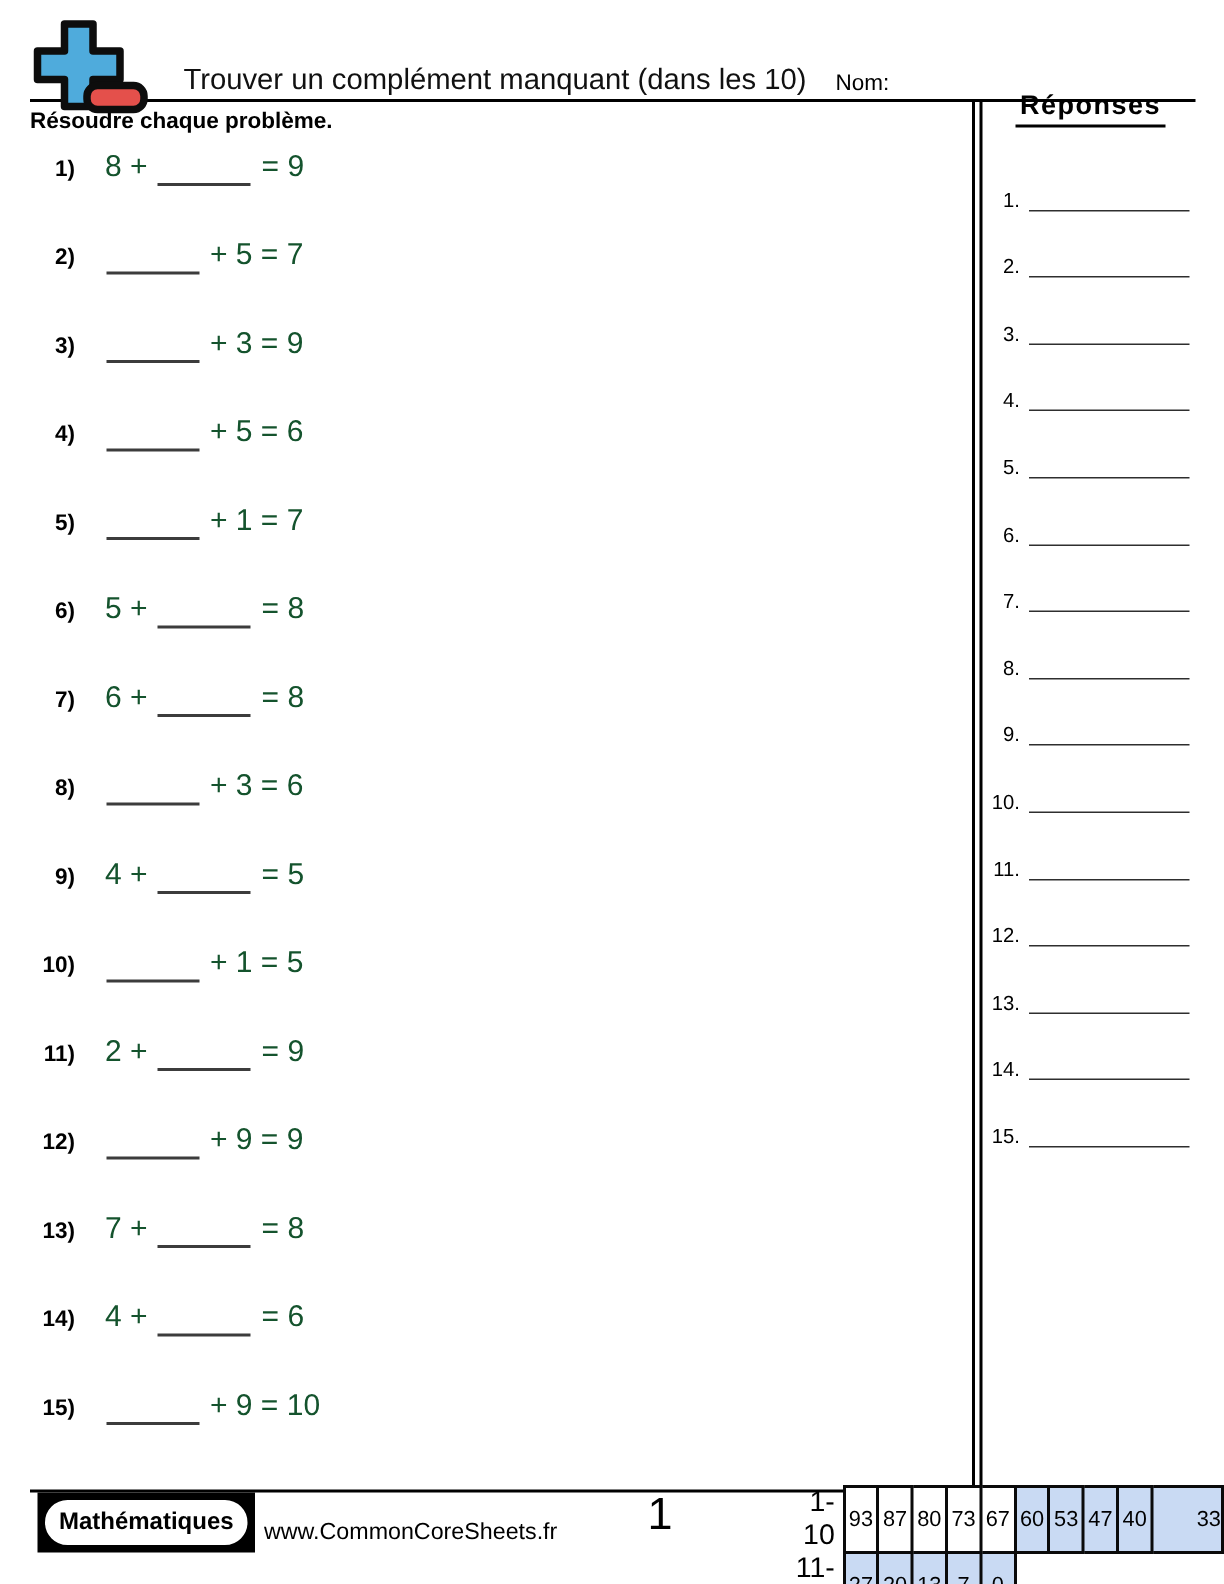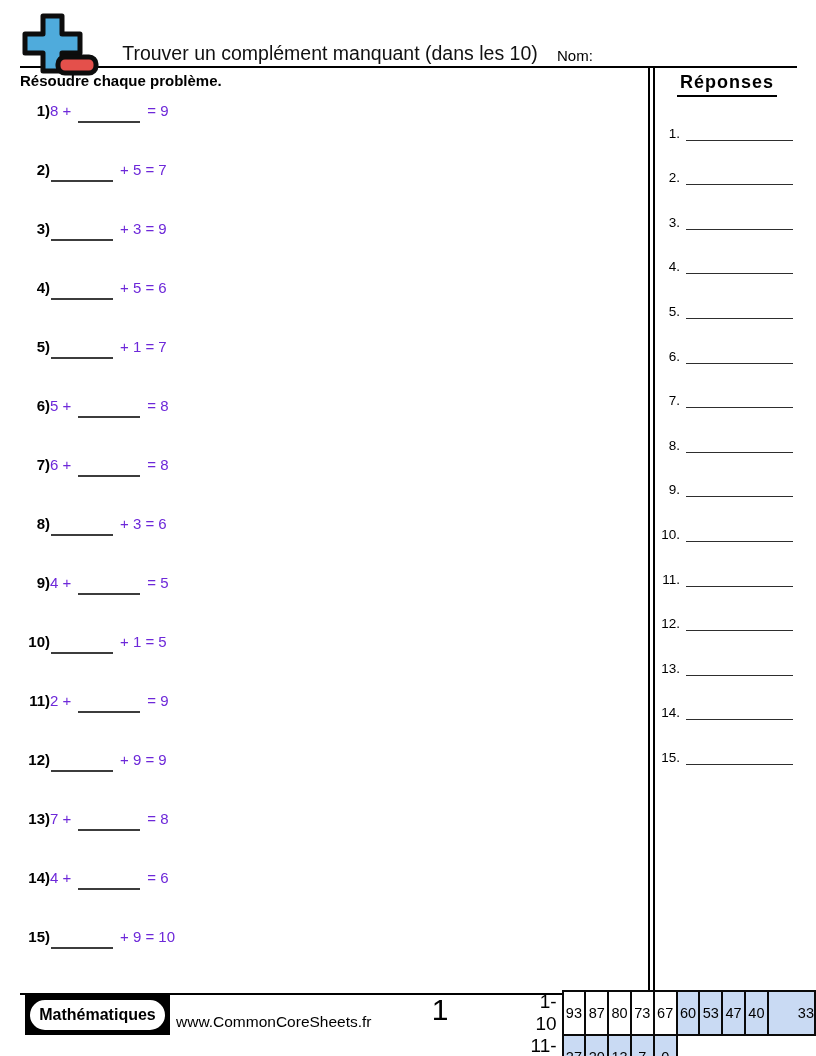--- a/index.html
+++ b/index.html
@@ -17,27 +17,27 @@
   .rule-bottom { position:absolute; left:20px; top:993px; width:777px; height:2px; background:#000; }
   .vsep { position:absolute; left:648px; top:67px; width:7px; height:926px;
           border-left:2px solid #000; border-right:2px solid #000; }
 
   .instructions { position:absolute; left:20px; top:72px; font-size:15px; font-weight:bold; }
 
   
   .problems { position:absolute; left:20px; top:97px; width:610px; }
   .prob { display:flex; align-items:baseline; height:59px; }
   .pnum { width:30px; text-align:right; font-weight:bold; font-size:15px; flex:none; }
-  .eq   { margin-left:0; font-size:15px; line-height:28px; color:#6d28d9; }
+  .eq   { margin-left:20px; font-size:20px; line-height:28px; color:#14532d; }
   .blank { display:inline-block; width:62px; height:10px; margin:0 7px;
            border-bottom:2px solid #3c3c3c; vertical-align:-7px; }
   .pre:empty + .blank { margin-left:1px; }
 
   
-  .answers-title { position:absolute; left:656px; top:72px; width:142px; text-align:center; }
+  .answers-title { position:absolute; left:656px; top:60px; width:142px; text-align:center; }
   .answers-title span { display:inline-block; font-size:18px; font-weight:bold; letter-spacing:1px;
                         border-bottom:2px solid #000; padding:0 3px 2px 3px; }
   .answers { position:absolute; left:654px; top:96px; width:142px; }
   .ans { display:flex; align-items:flex-end; height:44.6px; }
   .anum { width:26px; text-align:right; font-size:13.5px; flex:none; line-height:15px; }
   .aline { flex:1; margin-left:6px; margin-right:3px; border-bottom:1.5px solid #2e2e2e; height:14px; }
 
   
   .badge { position:absolute; left:25px; top:995px; width:145px; height:40px; background:#000; z-index:2; }
   .badge-pill { position:absolute; left:3px; top:3px; right:3px; bottom:3px; background:#fff;

